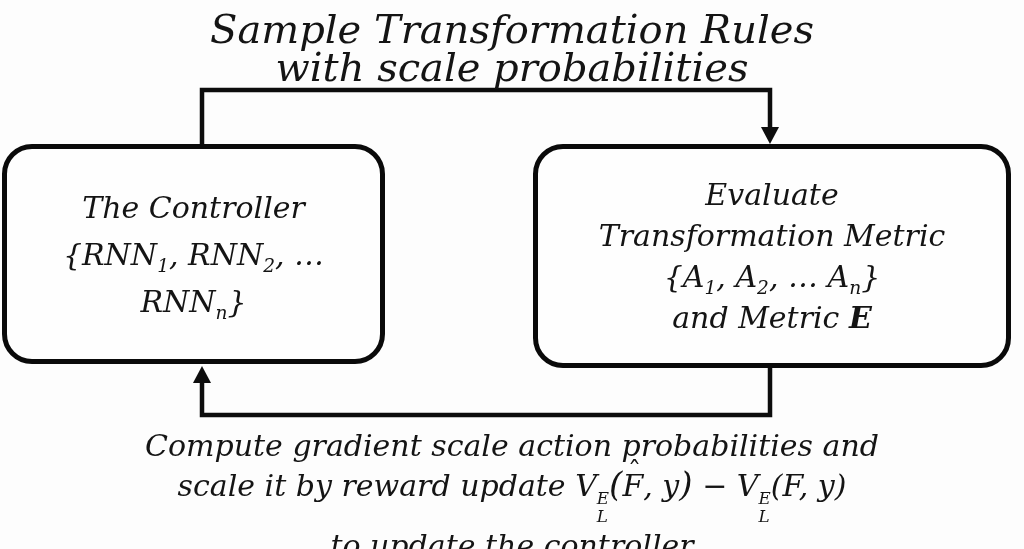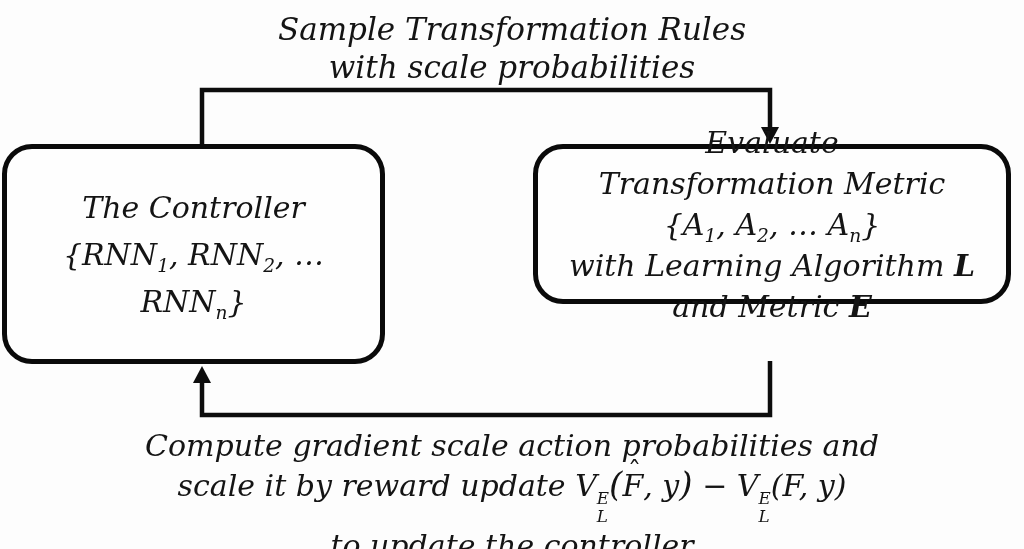--- a/index.html
+++ b/index.html
@@ -16,21 +16,21 @@
   .arrows { position: absolute; left: 0; top: 0; }
   .arrow-line { fill: none; stroke: #0d0d0d; stroke-width: 4.5; }
   .arrow-head { fill: #0d0d0d; stroke: none; }
 
   .top-label {
     position: absolute;
     top: 10px;
     left: 0;
     width: 100%;
     text-align: center;
-    font-size: 31px;
+    font-size: 40px;
     line-height: 38px;
   }
   .box {
     position: absolute;
     box-sizing: border-box;
     border: 5px solid #0a0a0a;
     border-radius: 30px;
     background: #fefefe;
     display: flex;
     flex-direction: column;
@@ -38,21 +38,21 @@
     align-items: center;
     text-align: center;
   }
   .controller-box {
     left: 2px; top: 144px;
     width: 383px; height: 220px;
     font-size: 30px; line-height: 47px;
   }
   .evaluate-box {
     left: 533px; top: 144px;
-    width: 478px; height: 160px;
+    width: 478px; height: 224px;
     font-size: 30px; line-height: 41px;
   }
   .bottom-label {
     position: absolute;
     top: 426px;
     left: 0;
     width: 100%;
     text-align: center;
     font-size: 30px;
     line-height: 39px;
@@ -102,21 +102,20 @@
 
   <div class="box controller-box">
     <div>The Controller</div>
     <div><span>{RNN</span><sub>1</sub><span>, RNN</span><sub>2</sub><span>, … RNN</span><sub>n</sub><span>}</span></div>
   </div>
 
   <div class="box evaluate-box">
     <div>Evaluate</div>
     <div>Transformation Metric</div>
     <div><span>{A</span><sub>1</sub><span>, A</span><sub>2</sub><span>, … A</span><sub>n</sub><span>}</span></div>
-    <div><span>with Learning Algorithm </span><b>L</b></div>
     <div><span>and Metric </span><b>E</b></div>
   </div>
 
   <div class="bottom-label">
     <div>Compute gradient scale action probabilities and</div>
     <div><span>scale it by reward update </span><span><span>V</span><span class="msup">
             <span>E</span>
             <span>L</span>
           </span><span class="bigp">(</span><span class="fhat"><span>F</span><span class="hat">ˆ</span></span><span>, y</span><span class="bigp">)</span></span><span> − </span><span><span>V</span><span class="msup">
             <span>E</span>

